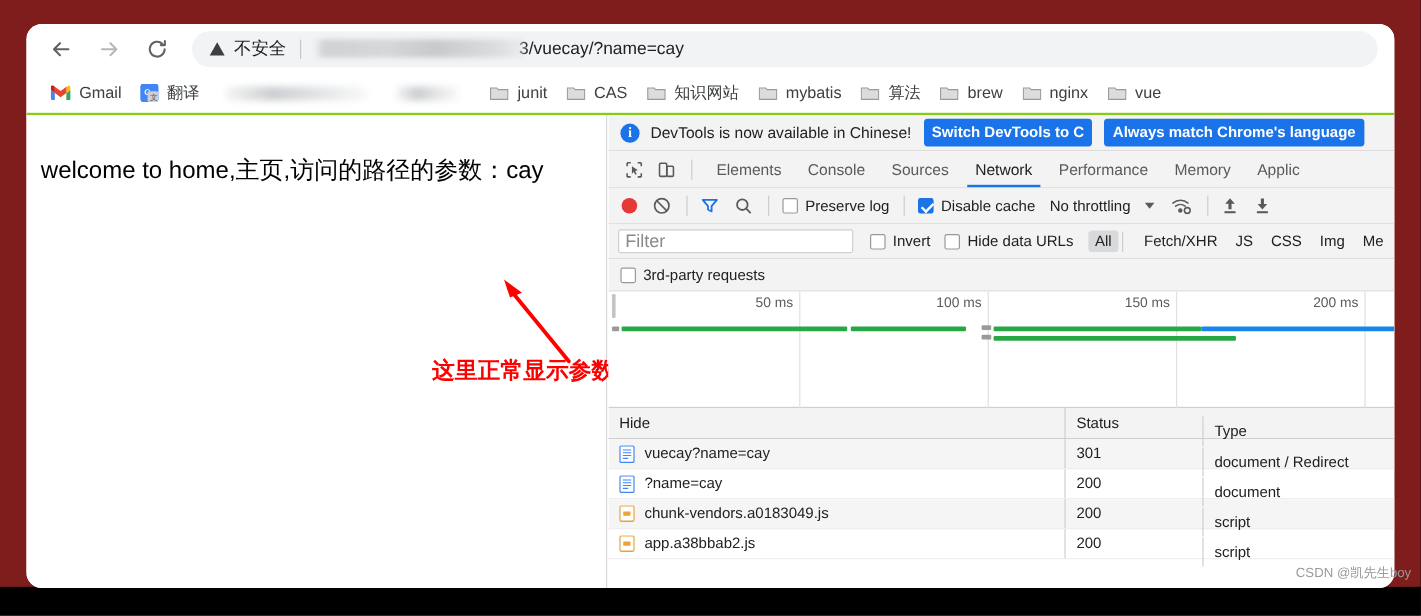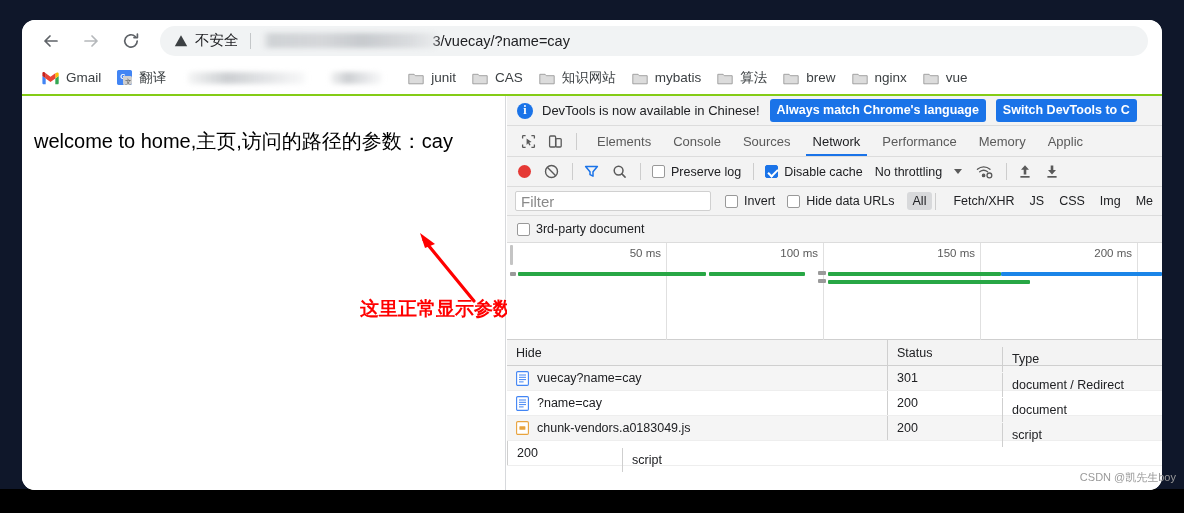--- a/index.html
+++ b/index.html
@@ -2,21 +2,21 @@
 <html><head>
 <meta charset="utf-8">
 <style>
   * { box-sizing: border-box; margin: 0; padding: 0; }
   html, body {
     width: 1184px; height: 513px;
     background: #000;
     font-family: "Liberation Sans", sans-serif;
     overflow: hidden;
   }
-  #root { position: relative; width: 1184px; height: 489px; background: #0f172a; }
+  #root { position: relative; width: 1184px; height: 489px; background: #7f1d1d; }
 
   
   .window {
     position: absolute; left: 22px; top: 20px;
     width: 1140px; height: 470px;
     background: #ffffff;
     border-radius: 13px 13px 13px 13px;
     overflow: hidden;
   }
 
@@ -390,22 +390,22 @@
         <path d="M6 4 L21 15 L11 19 Z" fill="#ff0000"></path>
       </svg>
       <div class="annot-text">这里正常显示参数</div>
     </div>
 
     <div class="devtools">
 
       <div class="dt-banner">
         <span class="info-ico">i</span>
         <span class="banner-text">DevTools is now available in Chinese!</span>
+        <button class="banner-btn">Switch DevTools to C</button>
         <button class="banner-btn">Always match Chrome's language</button>
-        <button class="banner-btn">Switch DevTools to C</button>
       </div>
 
       <div class="dt-tabs">
         <span class="dt-ico-btn">
           <svg width="15" height="15" viewBox="0 0 15 15" fill="none" stroke="currentColor" stroke-width="1.3">
             <path d="M1.6 1.6h3M1.6 1.6v3M13.4 1.6h-3M13.4 1.6v3M1.6 13.4h3M1.6 13.4v-3M13.4 13.4h-3M13.4 13.4v-3"></path>
             <path d="M5.6 4.6l5 3.3-2.3.6 1.3 2.4-1.2.7-1.3-2.4-1.5 1.8z" fill="currentColor" stroke="none"></path>
           </svg>
         </span>
         <span class="dt-ico-btn">
@@ -487,21 +487,21 @@
         <span class="vsep"></span>
         <span class="ftype">Fetch/XHR</span>
         <span class="ftype">JS</span>
         <span class="ftype">CSS</span>
         <span class="ftype">Img</span>
         <span class="ftype">Me</span>
       </div>
 
       <div class="dt-third">
         <span class="cb"></span>
-        <span class="cb-label">3rd-party document</span>
+        <span class="cb-label">3rd-party requests</span>
       </div>
 
       <div class="dt-overview">
         <div class="ov-handle"></div>
         <div class="ov-tick" style="left:0;width:160px;">
           <span>50 ms</span>
         </div>
         <div class="ov-tick" style="left:160px;width:157px;">
           <span>100 ms</span>
         </div>
@@ -565,20 +565,29 @@
                   <rect x="3.4" y="5.2" width="6" height="3.6" rx="0.6" fill="#e8a33d"></rect>
                 </svg>
             </span>
             <span>chunk-vendors.a0183049.js</span>
           </div>
           <div class="c-status">200</div>
           <div class="c-type">script</div>
         </div>
 
         <div class="req-row">
+          <div class="c-name">
+            <span class="js-ico">
+              <svg width="13" height="14" viewBox="0 0 13 14">
+                  <rect x="0.6" y="0.6" width="11.8" height="12.8" rx="1.2" fill="#fff" stroke="#e8a33d" stroke-width="1.1"></rect>
+                  <rect x="3.4" y="5.2" width="6" height="3.6" rx="0.6" fill="#e8a33d"></rect>
+                </svg>
+            </span>
+            <span>app.a38bbab2.js</span>
+          </div>
           <div class="c-status">200</div>
           <div class="c-type">script</div>
         </div>
       </div>
 
     </div>
   </div>
 
   <div class="watermark">CSDN @凯先生boy</div>
 </div>

